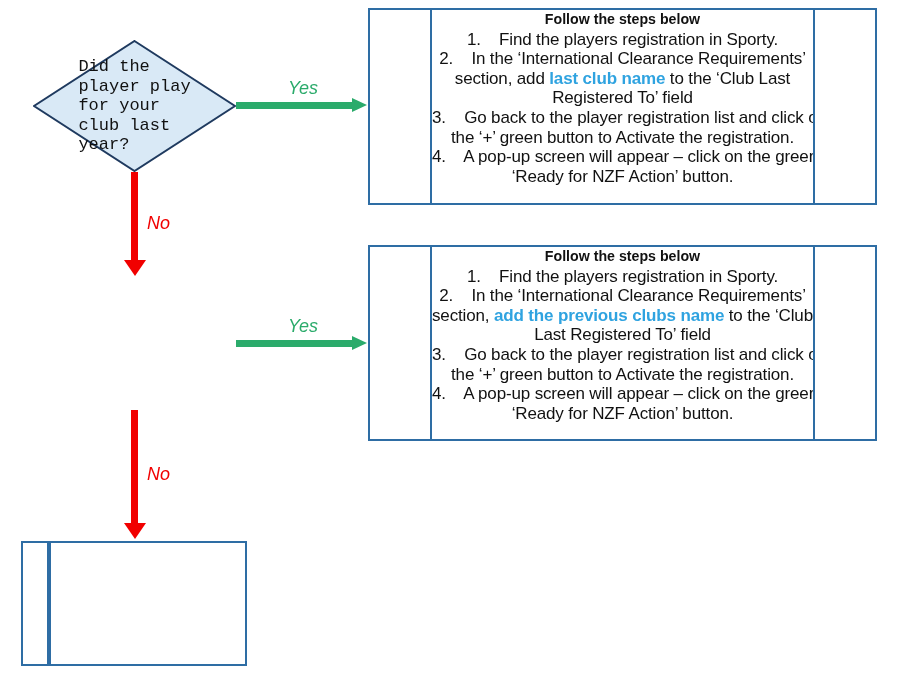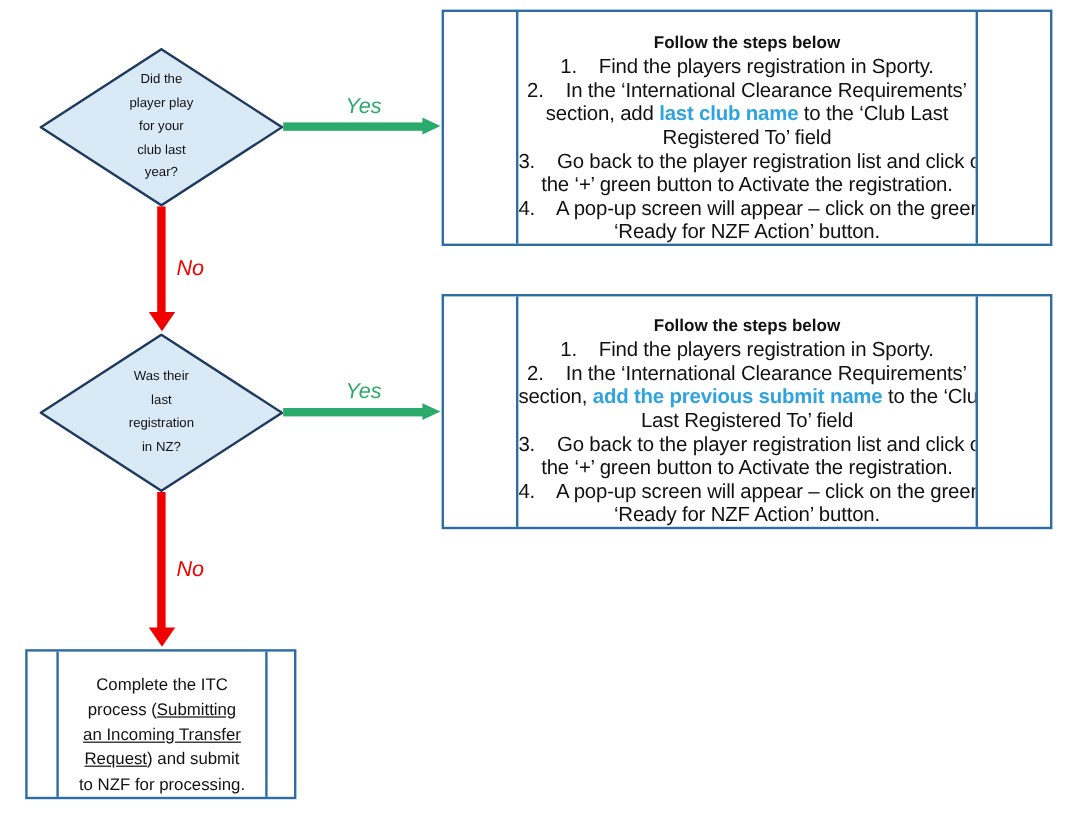--- a/index.html
+++ b/index.html
@@ -14,35 +14,35 @@
   html,body{margin:0;padding:0;background:#fff;}
   .canvas{
     position:relative;width:897px;height:688px;background:#fff;overflow:hidden;
     font-family:"Liberation Sans", sans-serif;color:var(--ink);
   }
   
   .diamond{position:absolute;width:203px;height:132px;}
   .diamond svg{position:absolute;left:0;top:0;width:100%;height:100%;}
   .diamond-text{
     position:absolute;inset:0;display:flex;align-items:center;justify-content:center;
-    text-align:center;font-size:11px;line-height:19.5px;white-space:pre-line;color:var(--ink);
+    text-align:left;font-size:17px;line-height:19.5px;white-space:pre-line;color:var(--ink);font-family:Liberation Mono, monospace;
   }
   
   .flowbox{
     position:absolute;display:flex;border:2px solid var(--box-border);
     background:#fff;box-sizing:border-box;
   }
   .cell-side{box-sizing:border-box;}
   .cell-left{border-right:2px solid var(--box-border);}
   .cell-right{border-left:2px solid var(--box-border);}
   .steps-box .cell-side{width:62px;flex:0 0 62px;}
   .end-box .cell-left{width:26px;flex:0 0 26px;}
   .end-box .cell-right{width:24px;flex:0 0 24px;}
   .cell-main{
-    flex:1;display:flex;flex-direction:column;justify-content:flex-end;
+    flex:1;display:flex;flex-direction:column;justify-content:flex-start;
     text-align:center;overflow:hidden;
   }
   .steps-title{font-weight:bold;font-size:14.2px;line-height:19.6px;white-space:pre;}
   .step{margin:0;font-size:17px;letter-spacing:-0.15px;line-height:19.6px;white-space:pre;}
   .seg-blue{color:var(--hl-blue);font-weight:bold;}
   .seg-underline{text-decoration:underline;}
   .end-text{font-size:14px;line-height:20.8px;white-space:pre;}
   
   .shaft-h{position:absolute;height:7px;background:var(--green);}
   .head-right{
@@ -93,59 +93,43 @@
 section, add </span><span class="seg-blue">last club name</span><span> to the ‘Club Last
 Registered To’ field</span></p>
       <p class="step"><span>3.    Go back to the player registration list and click on
 the ‘+’ green button to Activate the registration.</span></p>
       <p class="step"><span>4.    A pop-up screen will appear – click on the green
 ‘Ready for NZF Action’ button.</span></p>
     </div>
     <div class="cell-side cell-right"></div>
   </div>
 
-  <div class="diamond" style="left:33px;top:278px;">
-    <svg viewBox="0 0 203 132">
-      <polygon points="101.5,1 202,66 101.5,131 1,66" fill="#d9e9f6" stroke="#1f3a5f" stroke-width="2"></polygon>
-    </svg>
-    <div class="diamond-text">Was their
-last
-registration
-in NZ?</div>
-  </div>
 
   <div class="shaft-h" style="left:236px;top:340px;width:117px;"></div>
   <div class="head-right" style="left:352px;top:336px;"></div>
   <div class="lbl lbl-yes" style="left:281px;top:316px;">Yes</div>
 
   <div class="shaft-v" style="left:131px;top:410px;height:114px;"></div>
   <div class="head-down" style="left:124px;top:523px;"></div>
   <div class="lbl lbl-no" style="left:147px;top:464px;">No</div>
 
   <div class="flowbox steps-box" style="left:368px;top:245px;width:509px;height:196px;">
     <div class="cell-side cell-left"></div>
     <div class="cell-main">
       <div class="steps-title">Follow the steps below</div>
       <p class="step"><span>1.    Find the players registration in Sporty.</span></p>
       <p class="step"><span>2.    In the ‘International Clearance Requirements’
-section, </span><span class="seg-blue">add the previous submit name</span><span> to the ‘Club
+section, </span><span class="seg-blue">add the previous clubs name</span><span> to the ‘Club
 Last Registered To’ field</span></p>
       <p class="step"><span>3.    Go back to the player registration list and click on
 the ‘+’ green button to Activate the registration.</span></p>
       <p class="step"><span>4.    A pop-up screen will appear – click on the green
 ‘Ready for NZF Action’ button.</span></p>
     </div>
     <div class="cell-side cell-right"></div>
   </div>
 
   <div class="flowbox end-box" style="left:21px;top:541px;width:226px;height:125px;">
     <div class="cell-side cell-left"></div>
-    <div class="cell-main">
-      <div class="end-text"><span>Complete the ITC
-process (</span><span class="seg-underline">Submitting
-an Incoming Transfer
-Request</span><span>) and submit
-to NZF for processing.</span></div>
-    </div>
     <div class="cell-side cell-right"></div>
   </div>
 
 </div>
 
 </body></html>

